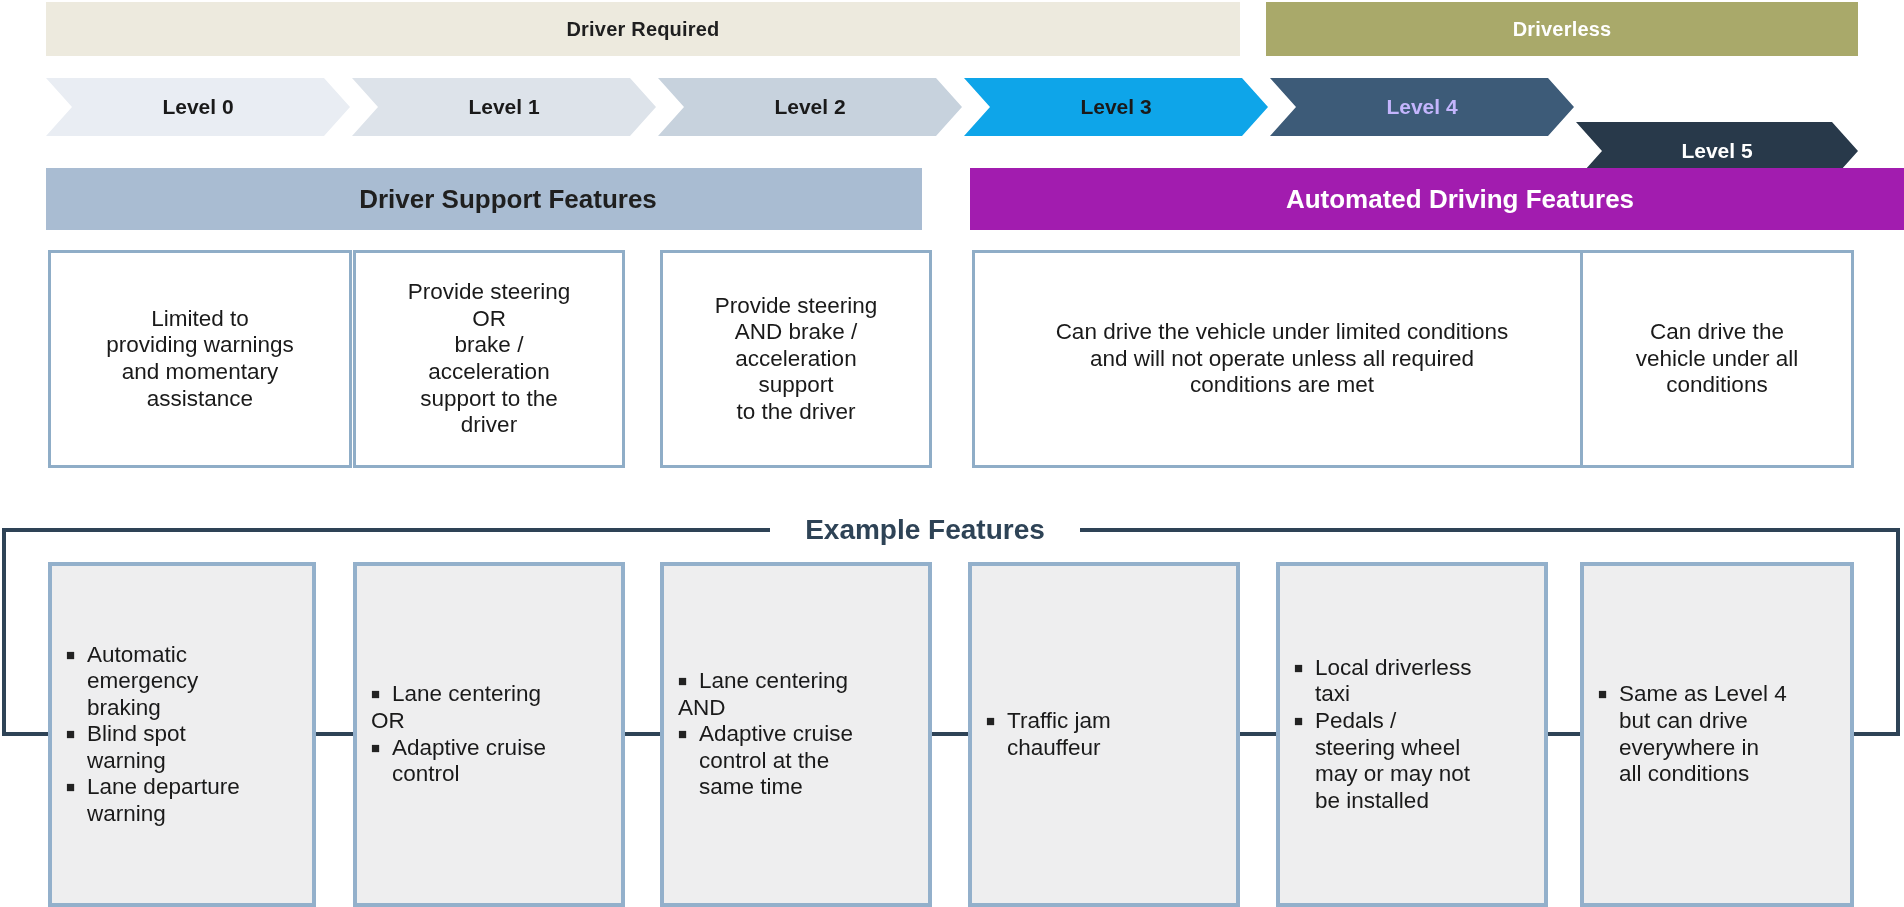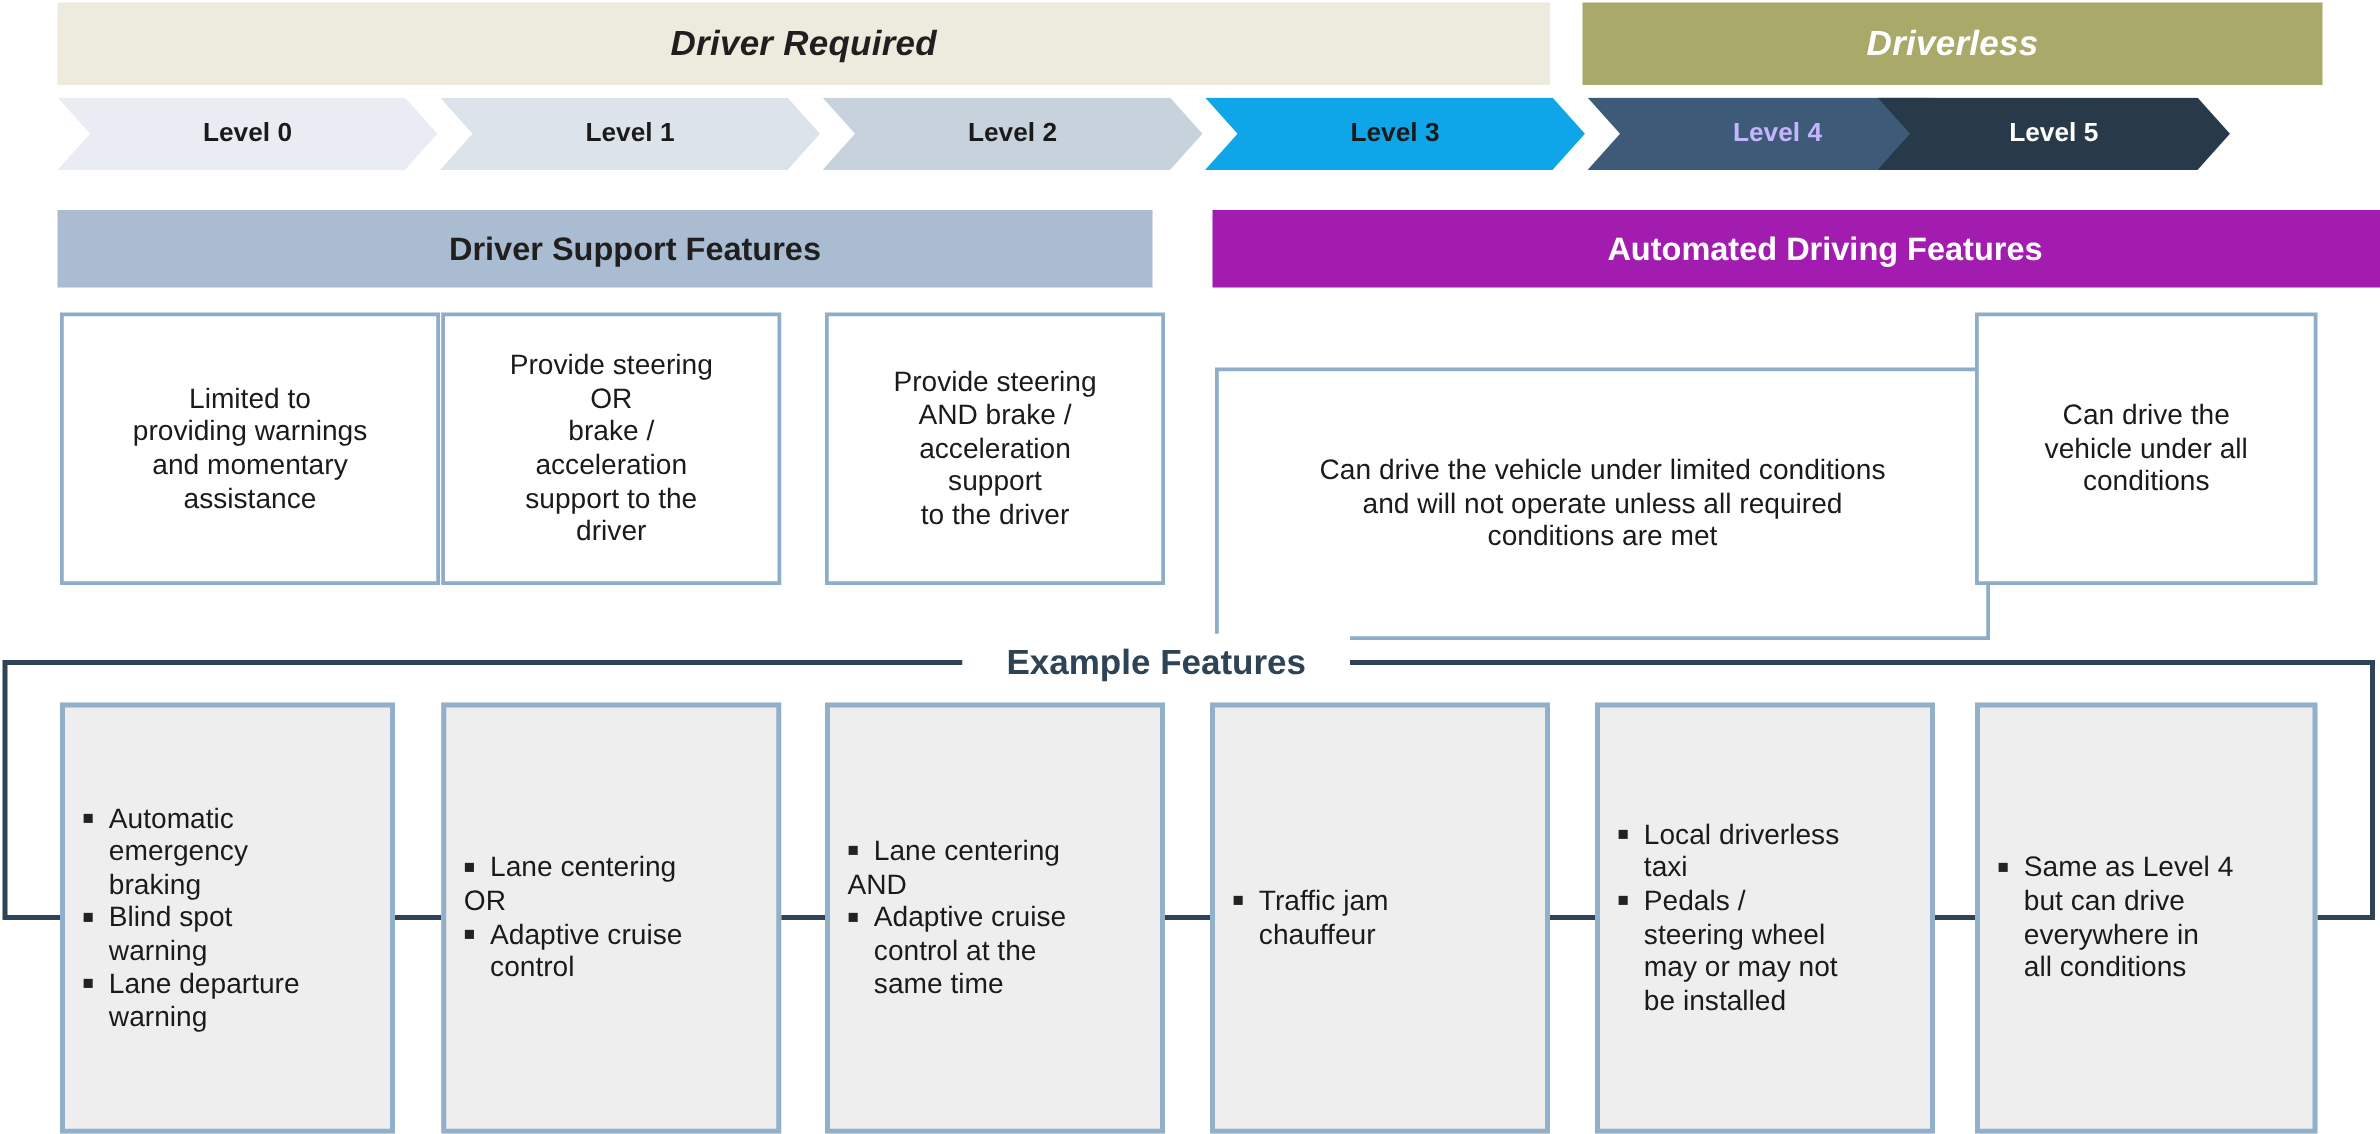--- a/index.html
+++ b/index.html
@@ -18,28 +18,27 @@
 
   
   .banner-row {
     position: absolute;
     left: 0; top: 0;
     width: 1904px; height: 62px;
   }
   .banner {
     position: absolute;
     top: 2px;
-    height: 66px;
-    display: flex;
-    align-items: center;
-    justify-content: center;
-    font-size: 28px;
+    height: 54px;
+    display: flex;
+    align-items: center;
+    justify-content: center;
+    font-size: 20px;
     font-weight: bold;
     letter-spacing: .2px;
-    font-style: italic;
   }
   .banner-driver-required {
     left: 46px;
     width: 1194px;
     background: #edeade;
     color: #1f1f1f;
   }
   .banner-driverless {
     left: 1266px;
     width: 592px;
@@ -210,21 +209,21 @@
     </div>
     <div class="chev" style="left: 658px; width: 304px; background: rgb(199, 210, 221); color: rgb(26, 26, 26);">
       <span>Level 2</span>
     </div>
     <div class="chev" style="left: 964px; width: 304px; background: #0ea5e9; color: rgb(26, 26, 26);">
       <span>Level 3</span>
     </div>
     <div class="chev" style="left: 1270px; width: 304px; background: rgb(61, 91, 120); color: #c4b5fd;">
       <span>Level 4</span>
     </div>
-    <div class="chev" style="left: 1502px; width: 282px; background: rgb(40, 57, 74); color: rgb(255, 255, 255);">
+    <div class="chev" style="left: 1576px; width: 282px; background: rgb(40, 57, 74); color: rgb(255, 255, 255); margin-top: 44px;">
       <span>Level 5</span>
     </div>
   </div>
 
 <div class="groups-row">
   <div class="group-bar group-driver-support">Driver Support Features</div>
   <div class="group-bar group-automated-driving">Automated Driving Features</div>
 </div>
 
 <div class="desc-row" id="desc-row">
@@ -242,21 +241,21 @@
 support to the
 driver</span>
     </div>
     <div class="desc-card" style="left: 660px; width: 272px; border-color: rgb(143, 173, 199);">
       <span>Provide steering
 AND brake /
 acceleration
 support
 to the driver</span>
     </div>
-    <div class="desc-card" style="left: 972px; width: 620px; border-color: rgb(143, 173, 199); margin-top: 44px;">
+    <div class="desc-card" style="left: 972px; width: 620px; border-color: rgb(143, 173, 199);">
       <span>Can drive the vehicle under limited conditions
 and will not operate unless all required
 conditions are met</span>
     </div>
     <div class="desc-card" style="left: 1580px; width: 274px; border-color: rgb(143, 173, 199);">
       <span>Can drive the
 vehicle under all
 conditions</span>
     </div>
   </div>

